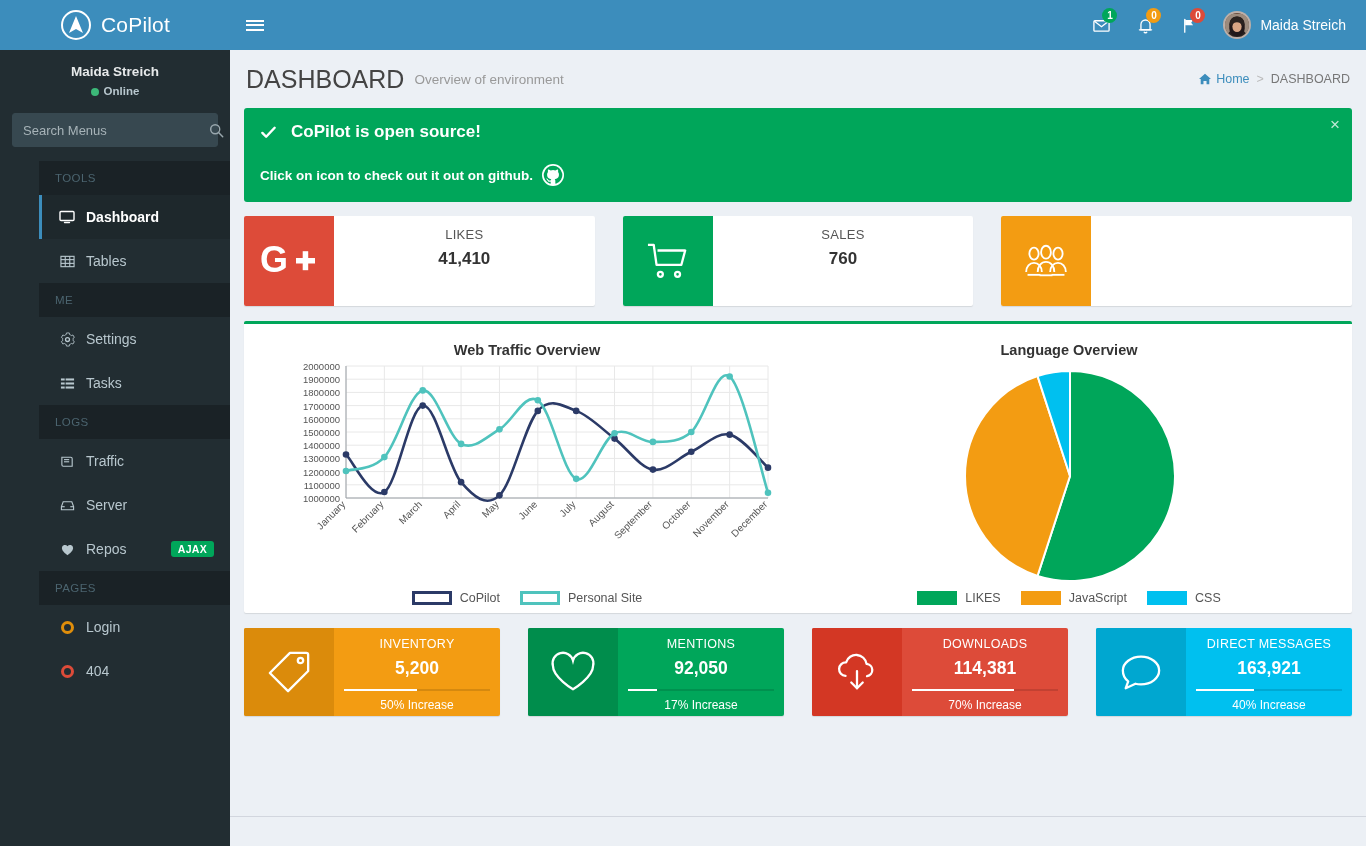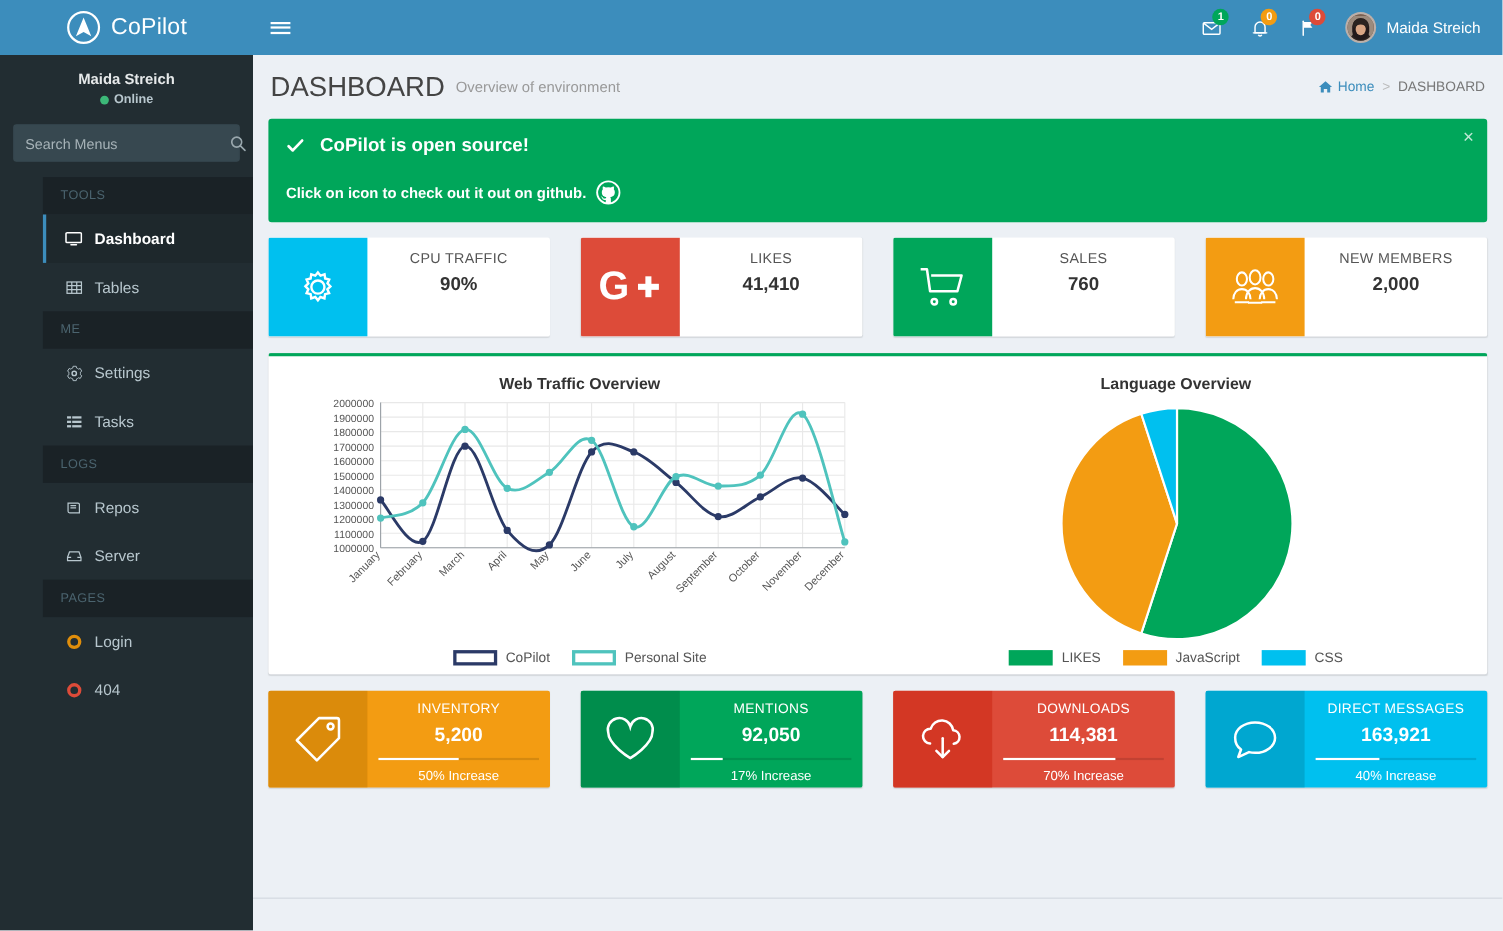--- a/index.html
+++ b/index.html
@@ -259,31 +259,40 @@
 
       <div class="menu-header">LOGS</div>
       <a class="menu-item">
         <span class="mi-icon">
           <svg width="15" height="15" viewBox="0 0 16 16" fill="none" stroke="currentColor" stroke-width="1.2">
             <path d="M2 3.5h9.5a1.5 1.5 0 011.5 1.5v8H3.5A1.5 1.5 0 012 11.5z"></path>
               <line x1="4.3" y1="6" x2="9.8" y2="6"></line>
               <line x1="4.3" y1="8.3" x2="9.8" y2="8.3"></line>
           </svg>
         </span>
-        <span class="mi-label">Repos</span>
+        <span class="mi-label">Traffic</span>
       </a>
       <a class="menu-item">
         <span class="mi-icon">
           <svg width="15" height="15" viewBox="0 0 16 16" fill="none" stroke="currentColor" stroke-width="1.2">
             <path d="M1.5 9.2L3.4 4h9.2l1.9 5.2v3.3h-13z"></path>
               <line x1="1.5" y1="9.3" x2="5" y2="9.3"></line>
               <line x1="11" y1="9.3" x2="14.5" y2="9.3"></line>
           </svg>
         </span>
         <span class="mi-label">Server</span>
+      </a>
+      <a class="menu-item">
+        <span class="mi-icon">
+          <svg width="15" height="15" viewBox="0 0 16 16" fill="currentColor">
+            <path d="M8 14s-6-3.9-6-7.7A3.3 3.3 0 018 4.6 3.3 3.3 0 0114 6.3C14 10.1 8 14 8 14z"></path>
+          </svg>
+        </span>
+        <span class="mi-label">Repos</span>
+        <span class="badge-ajax">AJAX</span>
       </a>
 
       <div class="menu-header">PAGES</div>
       <a class="menu-item">
         <span class="mi-icon">
           <span class="circ-icon" style="border-color:#e08e0b"></span>
         </span>
         <span class="mi-label">Login</span>
       </a>
       <a class="menu-item">
@@ -382,32 +391,20 @@
           <span>Click on icon to check out it out on github.</span>
           <span class="gh-circle">
             <svg width="20" height="20" viewBox="0 0 16 16" fill="#00a65a">
               <path d="M8 .6a7.4 7.4 0 00-2.34 14.43c.37.07.5-.16.5-.36v-1.3c-2.06.45-2.5-.98-2.5-.98-.34-.86-.82-1.09-.82-1.09-.68-.46.05-.45.05-.45.74.05 1.13.77 1.13.77.66 1.13 1.74.8 2.17.62.07-.48.26-.81.47-1-1.65-.19-3.38-.82-3.38-3.67 0-.81.29-1.48.77-2-.08-.19-.33-.95.07-1.98 0 0 .62-.2 2.04.76a7.1 7.1 0 013.72 0c1.42-.96 2.04-.76 2.04-.76.4 1.03.15 1.79.07 1.98.48.52.77 1.19.77 2 0 2.86-1.74 3.48-3.4 3.66.27.23.51.69.51 1.39v2.06c0 .2.13.43.5.36A7.4 7.4 0 008 .6z"></path>
             </svg>
           </span>
         </div>
       </div>
 
       <div class="row">
-        <div class="info-box">
-          <div class="info-box-icon" style="background:#00c0ef">
-            <svg width="44" height="44" viewBox="0 0 48 48" fill="none" stroke="#fff" stroke-width="2.4">
-              <circle cx="24" cy="24" r="6.5"></circle>
-              <path d="M24 9.5l2.6 3.2 4-1.3.6 4.1 4 1-1.7 3.8 2.9 3-3 2.9 1.7 3.8-4 1-.6 4.1-4-1.3-2.5 3.2-2.6-3.2-4 1.3-.6-4.1-4-1 1.7-3.8-2.9-3 2.9-2.9-1.7-3.8 4-1 .6-4.1 4 1.3z"></path>
-            </svg>
-          </div>
-          <div class="info-box-content">
-            <span class="info-box-text">CPU TRAFFIC</span>
-            <span class="info-box-number">90%</span>
-          </div>
-        </div>
 
         <div class="info-box">
           <div class="info-box-icon" style="background:#dd4b39">
             <svg width="58" height="40" viewBox="0 0 58 40">
               <text x="0" y="31" font-family="Liberation Sans, sans-serif" font-size="36" font-weight="700" fill="#fff">G</text>
               <rect x="36" y="17" width="19" height="5.5" fill="#fff"></rect>
               <rect x="42.7" y="10.2" width="5.5" height="19" fill="#fff"></rect>
             </svg>
           </div>
           <div class="info-box-content">
@@ -436,24 +433,20 @@
               <ellipse cx="13" cy="10" rx="5" ry="6.5"></ellipse>
                 <path d="M4.5 30c0-6 3.8-10 8.5-10s8.5 4 8.5 10"></path>
               <ellipse cx="26" cy="8.5" rx="5.3" ry="7"></ellipse>
                 <path d="M17 30c0-6.6 4-11 9-11s9 4.4 9 11"></path>
               <ellipse cx="39" cy="10" rx="5" ry="6.5"></ellipse>
                 <path d="M30.5 30c0-6 3.8-10 8.5-10s8.5 4 8.5 10"></path>
               <line x1="6" y1="33" x2="20" y2="33"></line>
                 <line x1="19" y1="33.5" x2="33" y2="33.5"></line>
                 <line x1="32" y1="33" x2="46" y2="33"></line>
             </svg>
-          </div>
-          <div class="info-box-content">
-            <span class="info-box-text">NEW MEMBERS</span>
-            <span class="info-box-number">2,000</span>
           </div>
         </div>
       </div>
 
       <div class="box">
         <div class="charts-row">
 
           <div class="chart-col">
             <div class="chart-title">Web Traffic Overview</div>
             <svg id="line-svg" width="540" height="225" viewBox="0 0 540 225">

